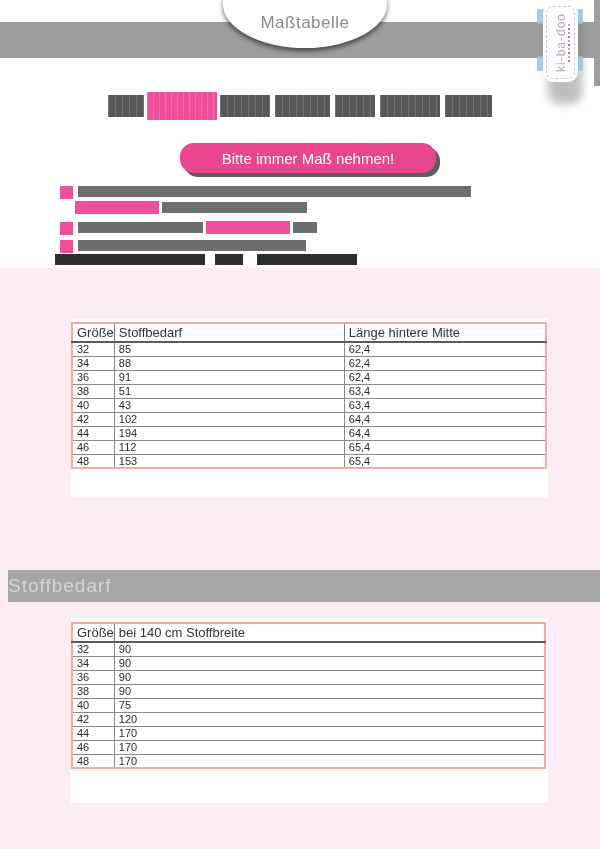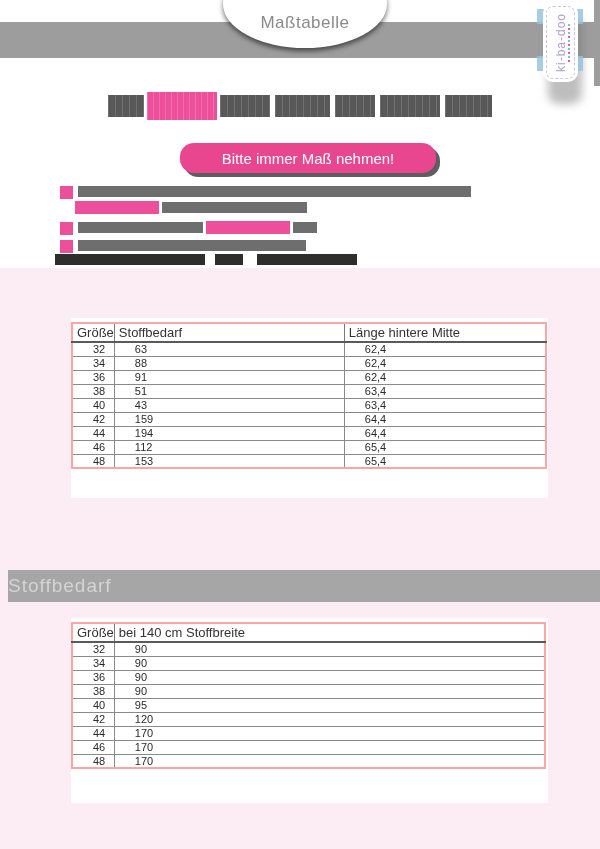--- a/index.html
+++ b/index.html
@@ -54,21 +54,21 @@
   .section-bar{position:absolute;left:0;top:570px;width:600px;height:32px;background:var(--secbar);
     display:flex;align-items:center;margin-left:8px;}
   .section-bar span{color:#d4d4d4;font-size:19px;letter-spacing:1px;}
 
   
   table.data{position:absolute;left:71px;border-collapse:collapse;table-layout:fixed;background:#fff;
     border:2px solid #fca5a5;}
   table.t1{top:322px;} table.t2{top:622px;}
   table.data th{font-size:13px;font-weight:normal;color:#333;text-align:left;height:18px;
     padding:1px 4px;border:1px solid #7a7a7a;border-bottom:2px solid #5a5a5a;white-space:nowrap;overflow:hidden;}
-  table.data td{font-size:11px;color:#2a2a2a;height:14px;padding:0 20px;border:1px solid #8a8a8a;
+  table.data td{font-size:11px;color:#2a2a2a;height:14px;padding:0 4px;border:1px solid #8a8a8a;
     white-space:nowrap;overflow:hidden;}
 </style>
 </head>
 <body>
 
 <div class="page">
 
   <div class="top-bar"></div>
   <div class="corner-strip"></div>
 
@@ -139,21 +139,21 @@
       <thead>
         <tr>
           <th>Größe</th>
           <th>Stoffbedarf</th>
           <th>Länge hintere Mitte</th>
         </tr>
       </thead>
       <tbody>
         <tr>
           <td>32</td>
-          <td>63</td>
+          <td>85</td>
           <td>62,4</td>
         </tr>
         <tr>
           <td>34</td>
           <td>88</td>
           <td>62,4</td>
         </tr>
         <tr>
           <td>36</td>
           <td>91</td>
@@ -164,21 +164,21 @@
           <td>51</td>
           <td>63,4</td>
         </tr>
         <tr>
           <td>40</td>
           <td>43</td>
           <td>63,4</td>
         </tr>
         <tr>
           <td>42</td>
-          <td>159</td>
+          <td>102</td>
           <td>64,4</td>
         </tr>
         <tr>
           <td>44</td>
           <td>194</td>
           <td>64,4</td>
         </tr>
         <tr>
           <td>46</td>
           <td>112</td>
@@ -219,21 +219,21 @@
         <tr>
           <td>36</td>
           <td>90</td>
         </tr>
         <tr>
           <td>38</td>
           <td>90</td>
         </tr>
         <tr>
           <td>40</td>
-          <td>95</td>
+          <td>75</td>
         </tr>
         <tr>
           <td>42</td>
           <td>120</td>
         </tr>
         <tr>
           <td>44</td>
           <td>170</td>
         </tr>
         <tr>

